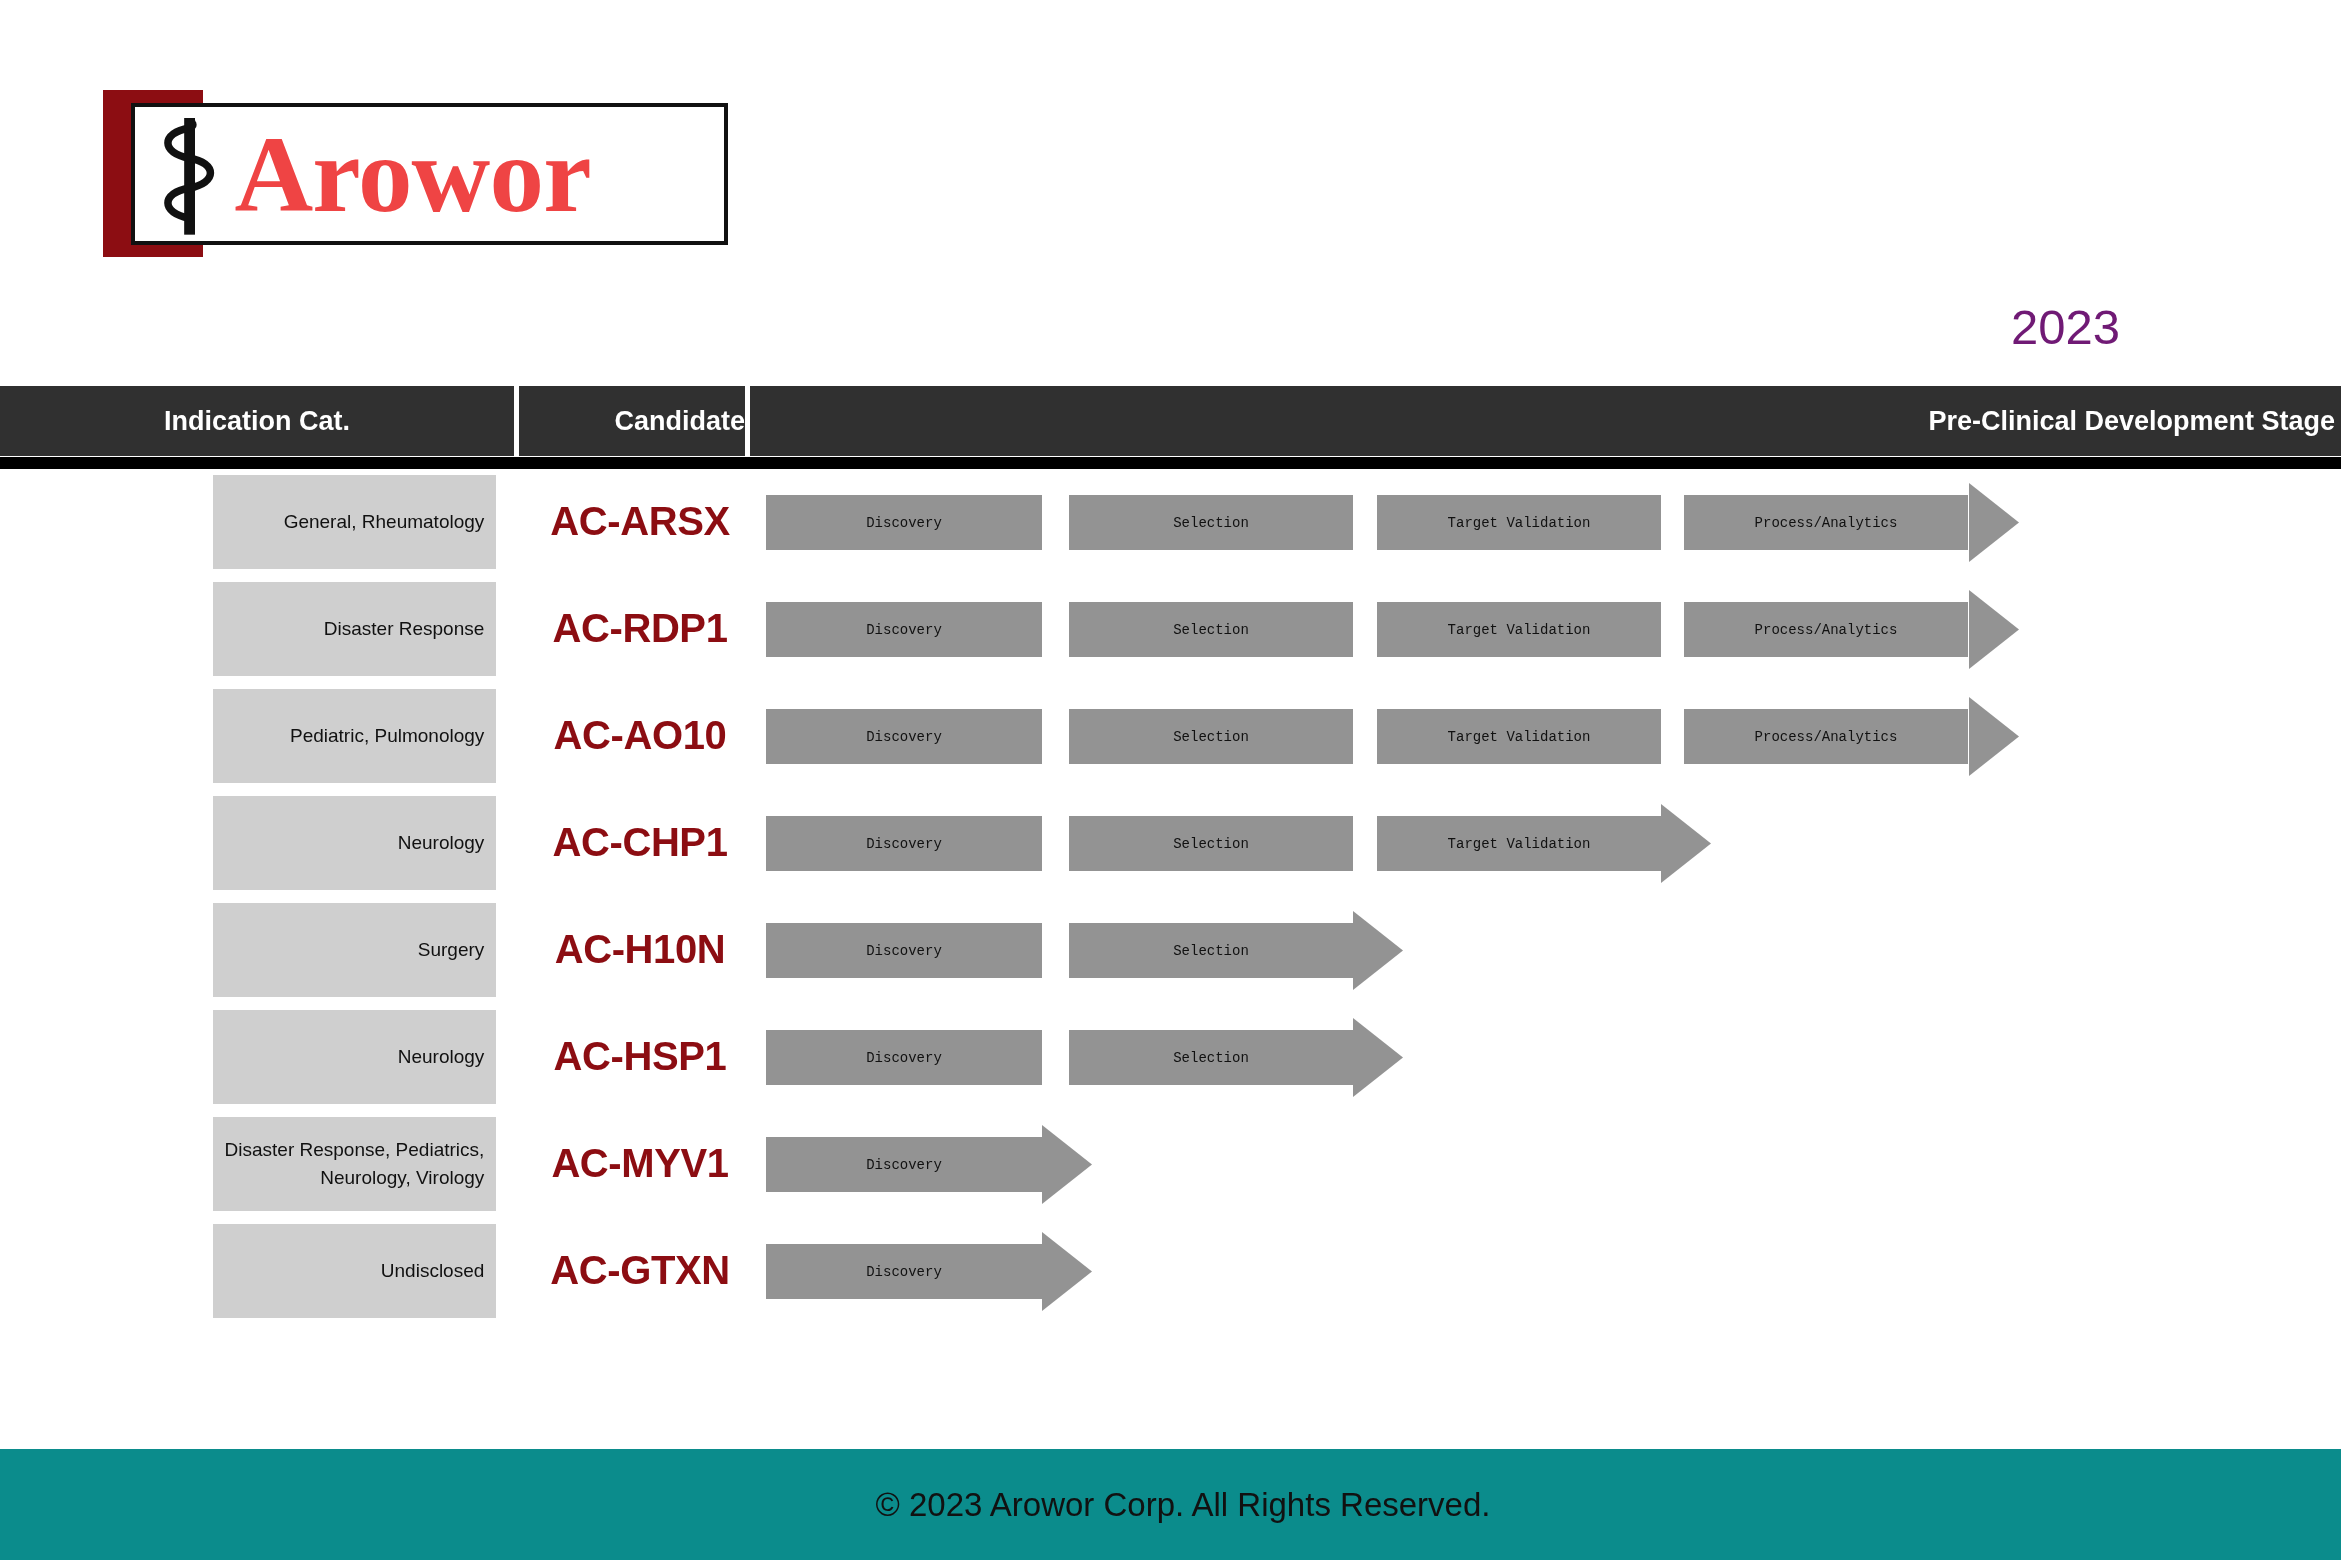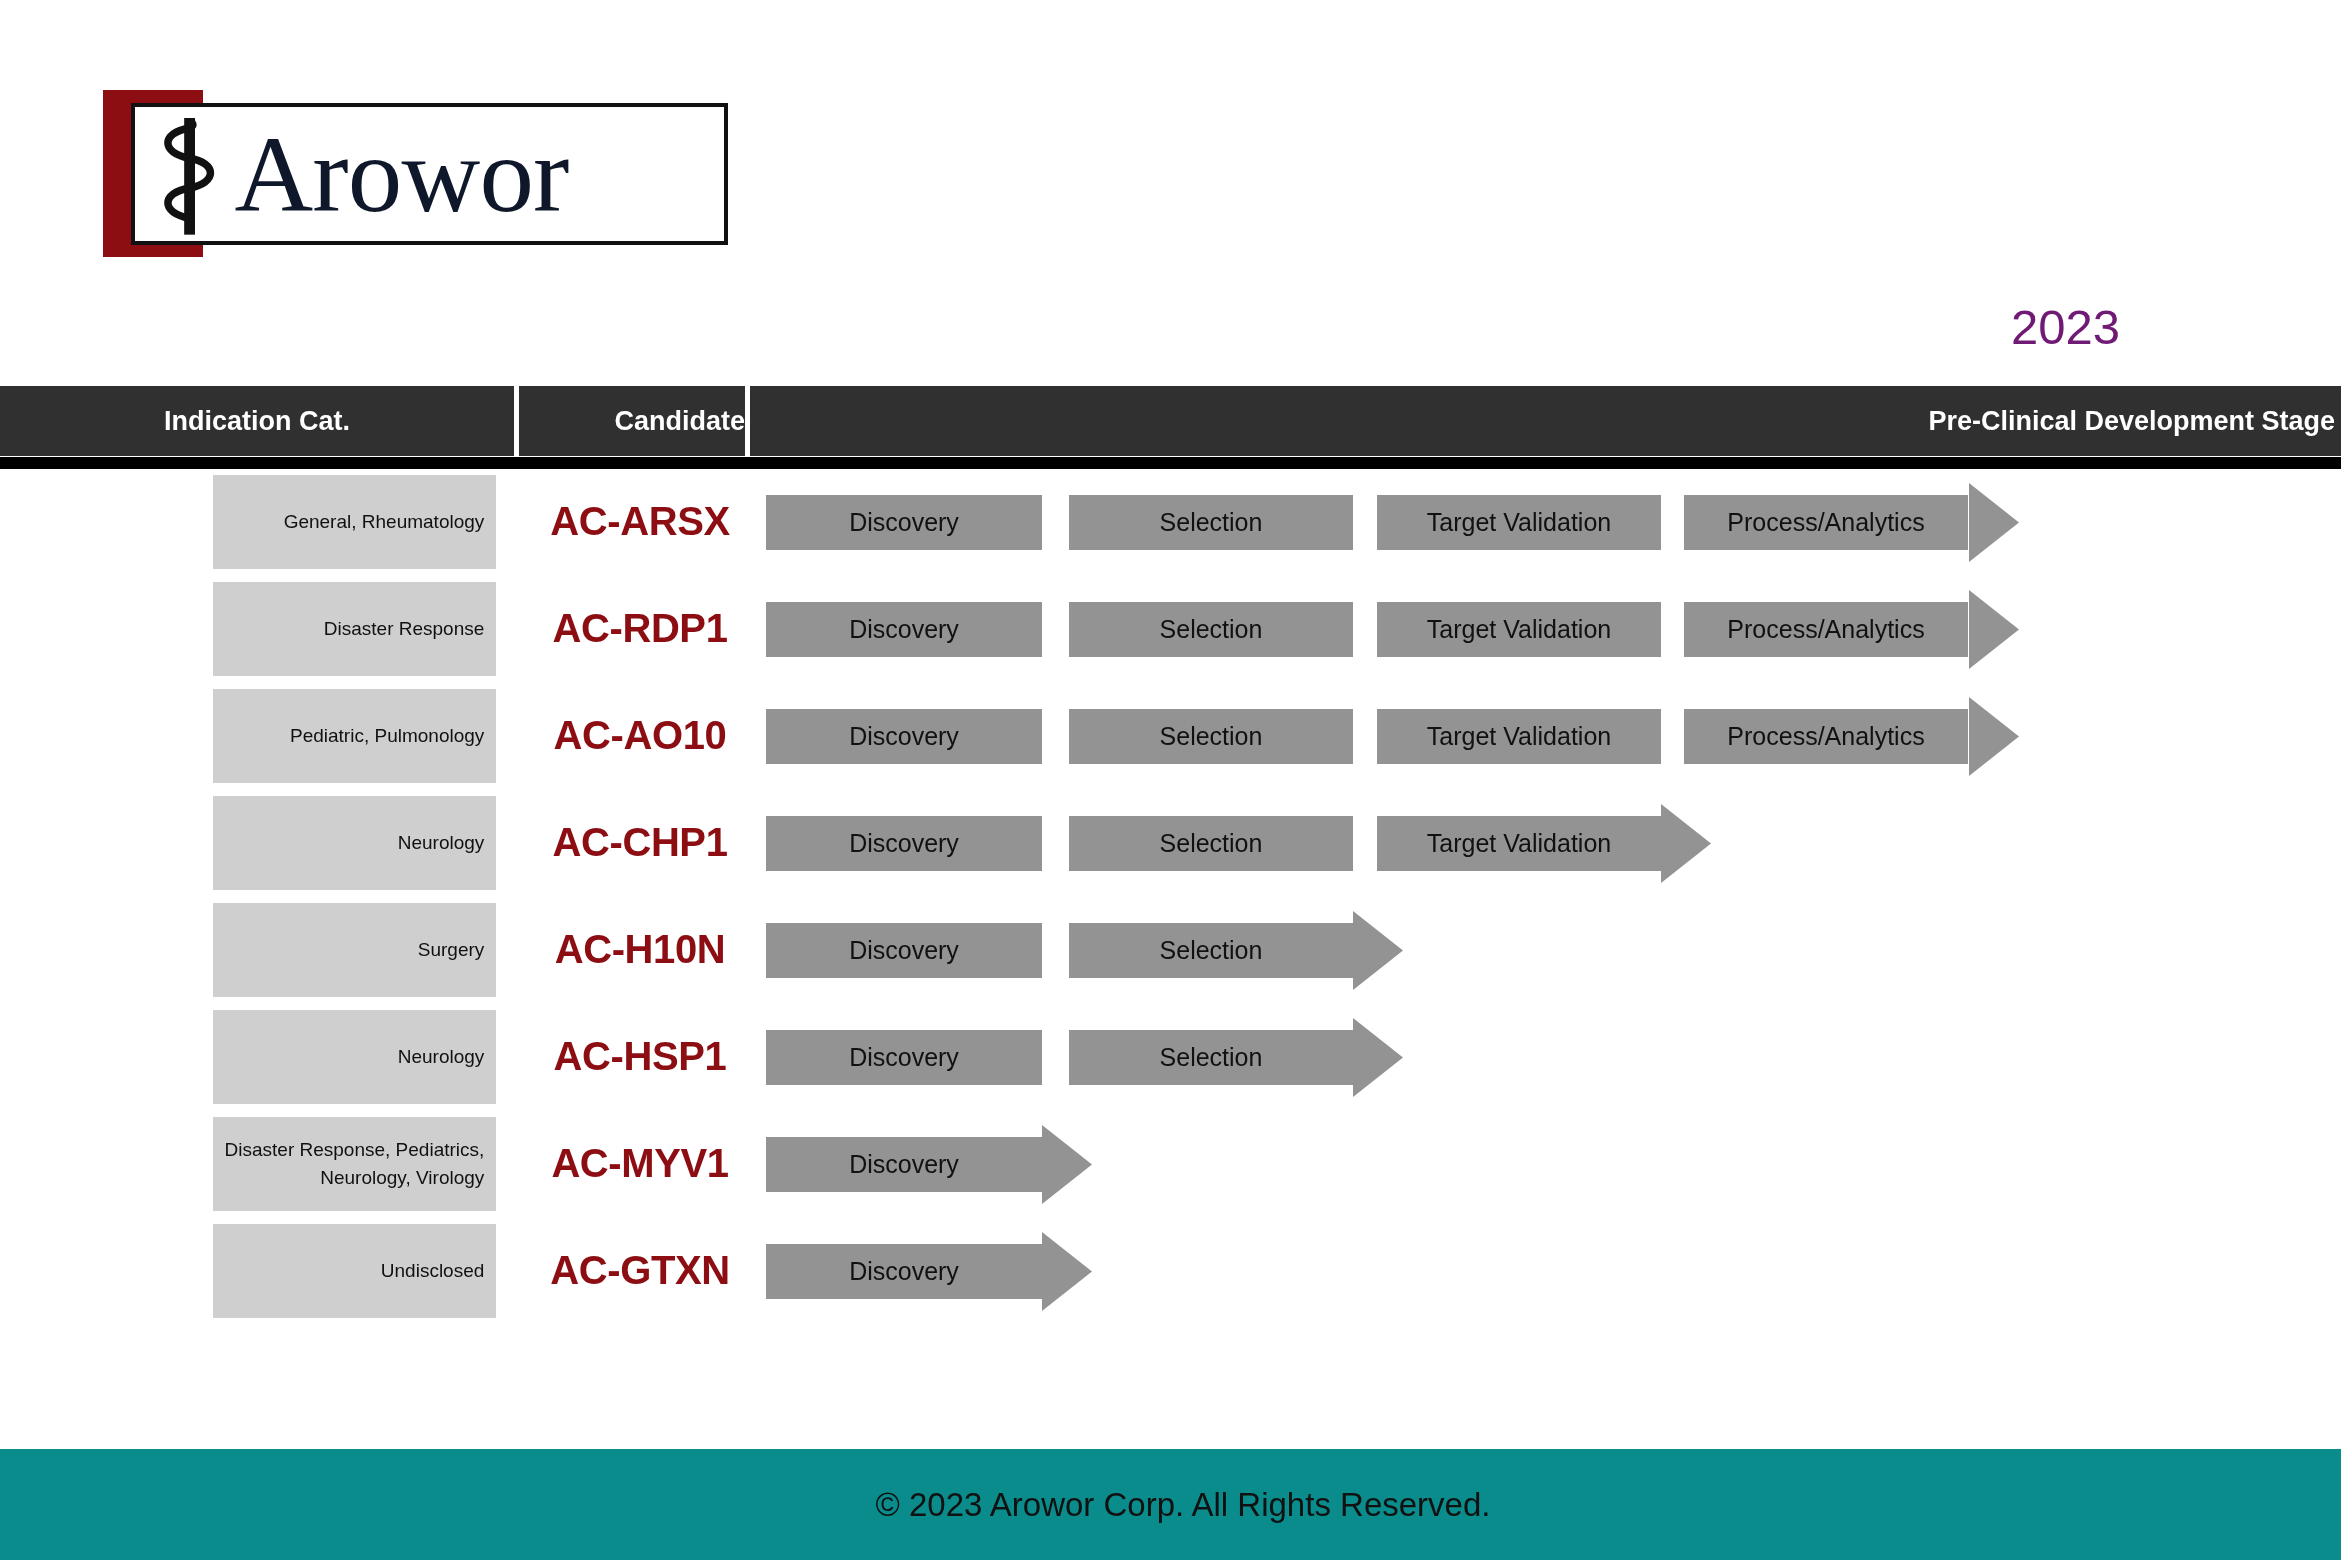--- a/index.html
+++ b/index.html
@@ -48,23 +48,24 @@
     width: 92px;
     height: 125px;
   }
   #logo-wordmark {
     position: absolute;
     left: 99px;
     top: -5px;
     font-family: "Liberation Serif", serif;
     font-size: 109px;
     line-height: 146px;
-    color: #0f172a;
+    color: #ef4444;
     letter-spacing: -0.8px;
     white-space: nowrap;
+    font-weight: bold;
   }
 
   
   #year-label {
     position: absolute;
     right: 222px;
     top: 299px;
     font-size: 49px;
     color: #701a75;
     font-family: Liberation Sans, sans-serif;
@@ -168,23 +169,24 @@
     height: 107px;
   }
   .stage-box {
     position: absolute;
     top: 27px;
     height: 55px;
     background: #939393;
     display: flex;
     align-items: center;
     justify-content: center;
-    font-size: 25px;
+    font-size: 14px;
     color: #111111;
     box-sizing: border-box;
+    font-family: Liberation Mono, monospace;
   }
   .stage-arrow {
     position: absolute;
     top: 15px;
     width: 50px;
     height: 79px;
   }
 
   
   #footer-bar {

